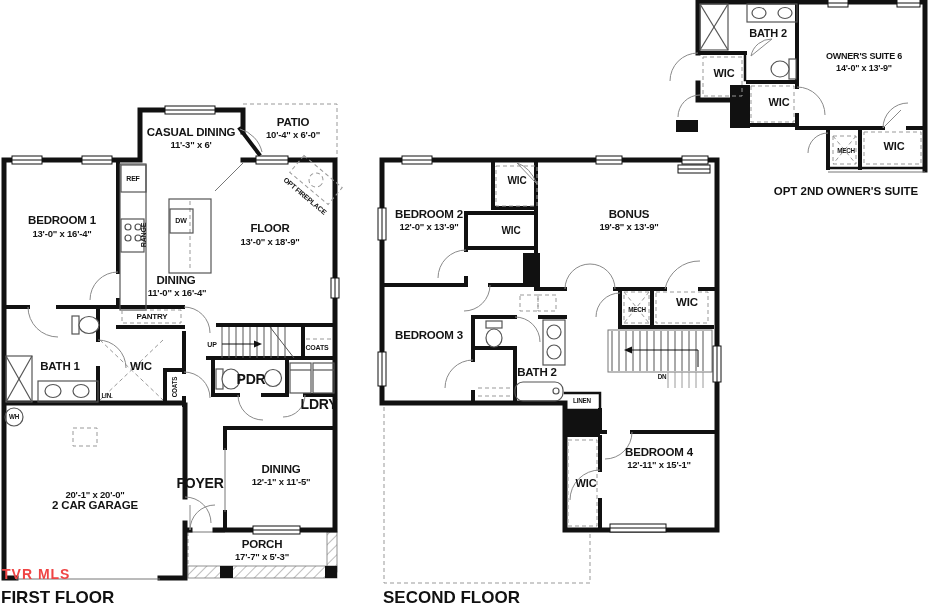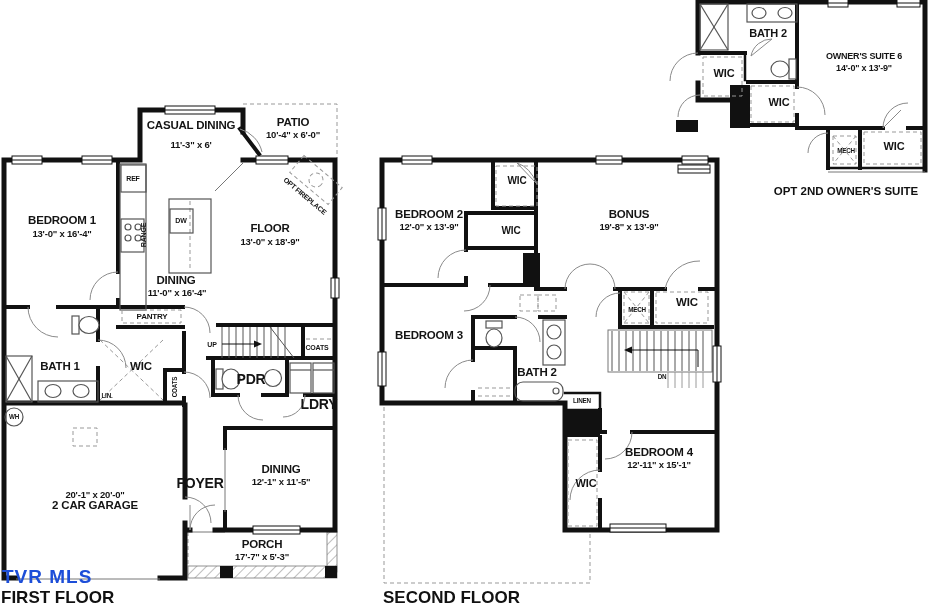--- a/index.html
+++ b/index.html
@@ -10,21 +10,21 @@
        font-weight:bold;color:#141414;white-space:nowrap;letter-spacing:-0.2px;line-height:1;}
   .s13{font-size:14px}.s12{font-size:11.5px}.s11{font-size:11px}.s10{font-size:10px}
   .s9{font-size:9.5px}.s8{font-size:8px}.s7{font-size:7px}.s6{font-size:6.3px}
   .rot90{transform:translate(-50%,-50%) rotate(-90deg);}
   .rot40{transform:translate(-50%,-50%) rotate(40deg);}
   .title{position:absolute;font-family:"Liberation Sans",sans-serif;font-weight:600;
          font-size:17px;color:#111;white-space:nowrap;}
   .ostitle{position:absolute;transform:translate(-50%,-50%);font-family:"Liberation Sans",sans-serif;
          font-weight:600;font-size:11.5px;color:#111;white-space:nowrap;}
   .wm{position:absolute;font-family:"Liberation Sans",sans-serif;font-weight:bold;
-      font-size:19px;color:#1d4ed8;letter-spacing:1px;}
+      font-size:14px;color:#ef4444;letter-spacing:1px;}
   
   .w5{stroke:#111;stroke-width:5;fill:none;stroke-linecap:square}
   .w4{stroke:#111;stroke-width:4;fill:none;stroke-linecap:square}
   .w3{stroke:#111;stroke-width:2.5;fill:none;stroke-linecap:square}
   .thin{stroke:#777;stroke-width:1;fill:none}
   .dash{stroke:#999;stroke-width:1;fill:none;stroke-dasharray:4 3}
   .door{stroke:#8a8a8a;stroke-width:1;fill:none}
   .fix{stroke:#555;stroke-width:1.2;fill:#fff}
   .fixn{stroke:#555;stroke-width:1.2;fill:none}
   .tread{stroke:#555;stroke-width:1;fill:none}
@@ -310,21 +310,21 @@
           <rect x="897" y="-1" width="23" height="8"></rect>
           <line x1="897" y1="3" x2="920" y2="3"></line>
         </g>
     <g class="win">
           <rect x="678" y="165" width="32" height="8"></rect>
           <line x1="678" y1="169" x2="710" y2="169"></line>
         </g>
   </g>
 </svg>
 
-  <div class="lbl s12" style="left:191px;top:126px">CASUAL DINING</div>
+  <div class="lbl s12" style="left:191px;top:133px">CASUAL DINING</div>
   <div class="lbl s9" style="left:191px;top:145px">11'-3" x 6'</div>
   <div class="lbl s12" style="left:293px;top:123px">PATIO</div>
   <div class="lbl s9" style="left:293px;top:135px">10'-4" x 6'-0"</div>
   <div class="lbl s12" style="left:62px;top:221px">BEDROOM 1</div>
   <div class="lbl s9" style="left:62px;top:234px">13'-0" x 16'-4"</div>
   <div class="lbl s12" style="left:270px;top:229px">FLOOR</div>
   <div class="lbl s9" style="left:270px;top:242px">13'-0" x 18'-9"</div>
   <div class="lbl s12" style="left:176px;top:281px">DINING</div>
   <div class="lbl s9" style="left:177px;top:293px">11'-0" x 16'-4"</div>
   <div class="lbl s7" style="left:133px;top:178px">REF</div>

